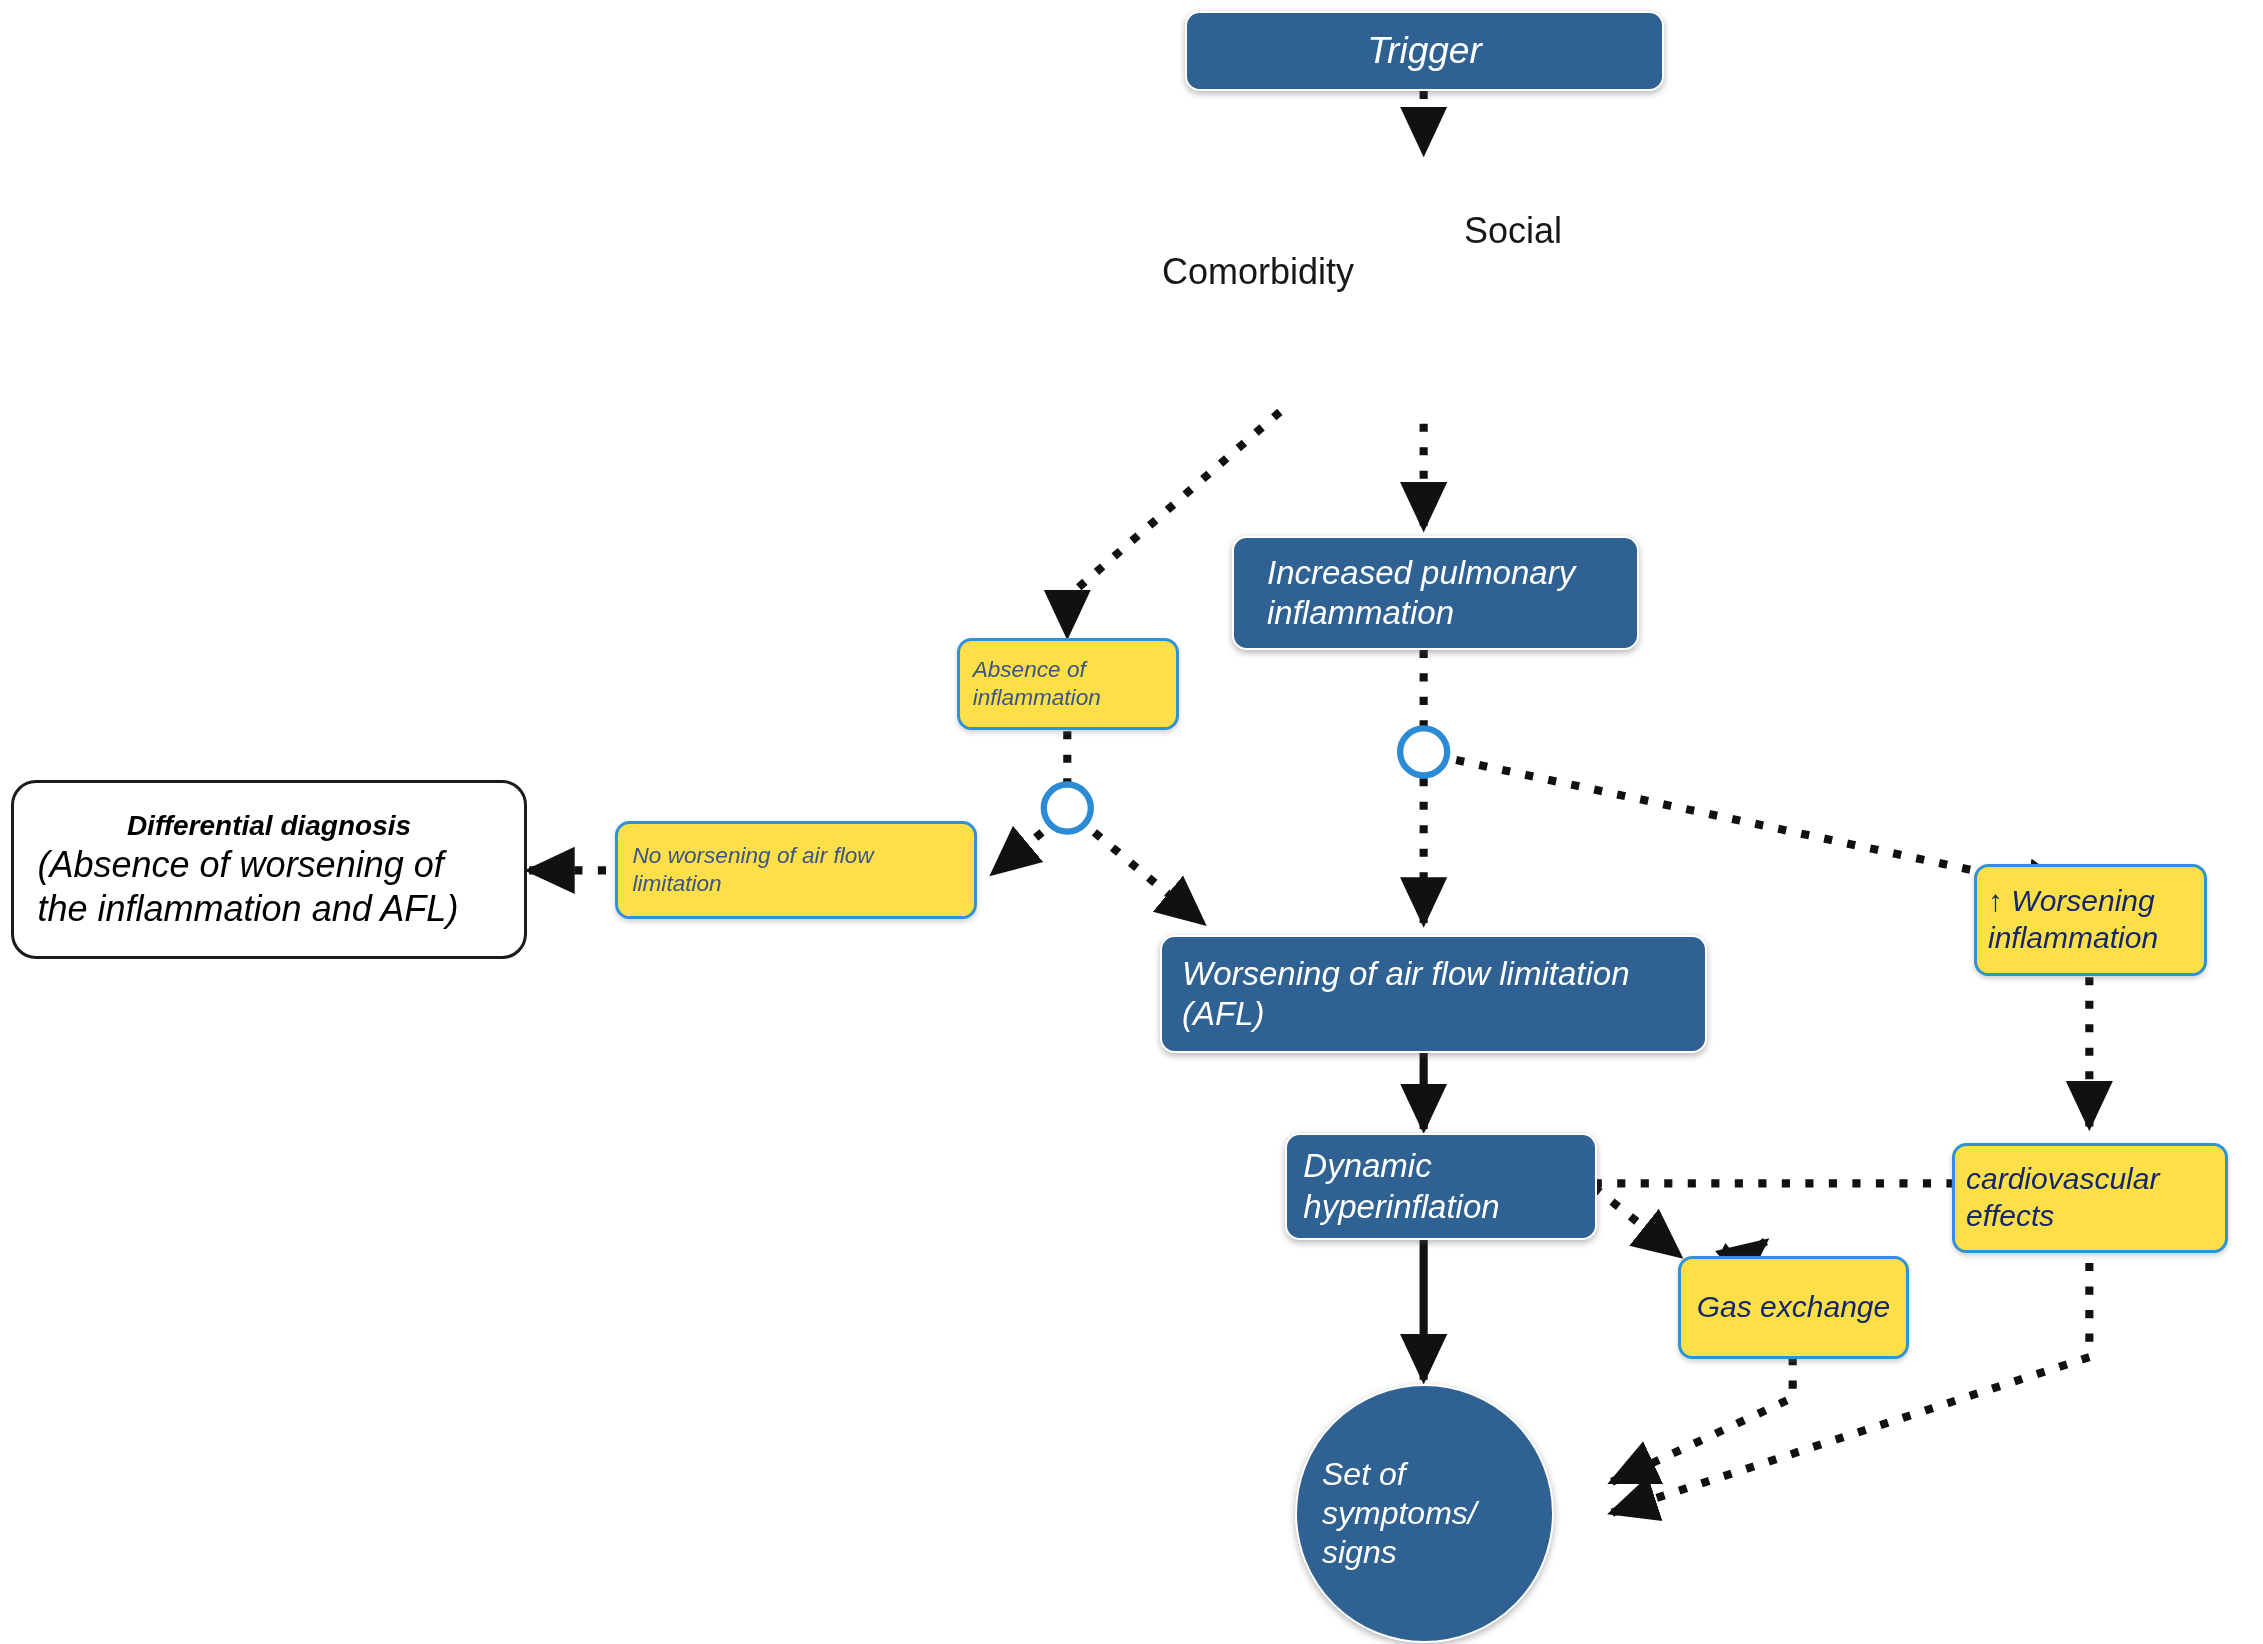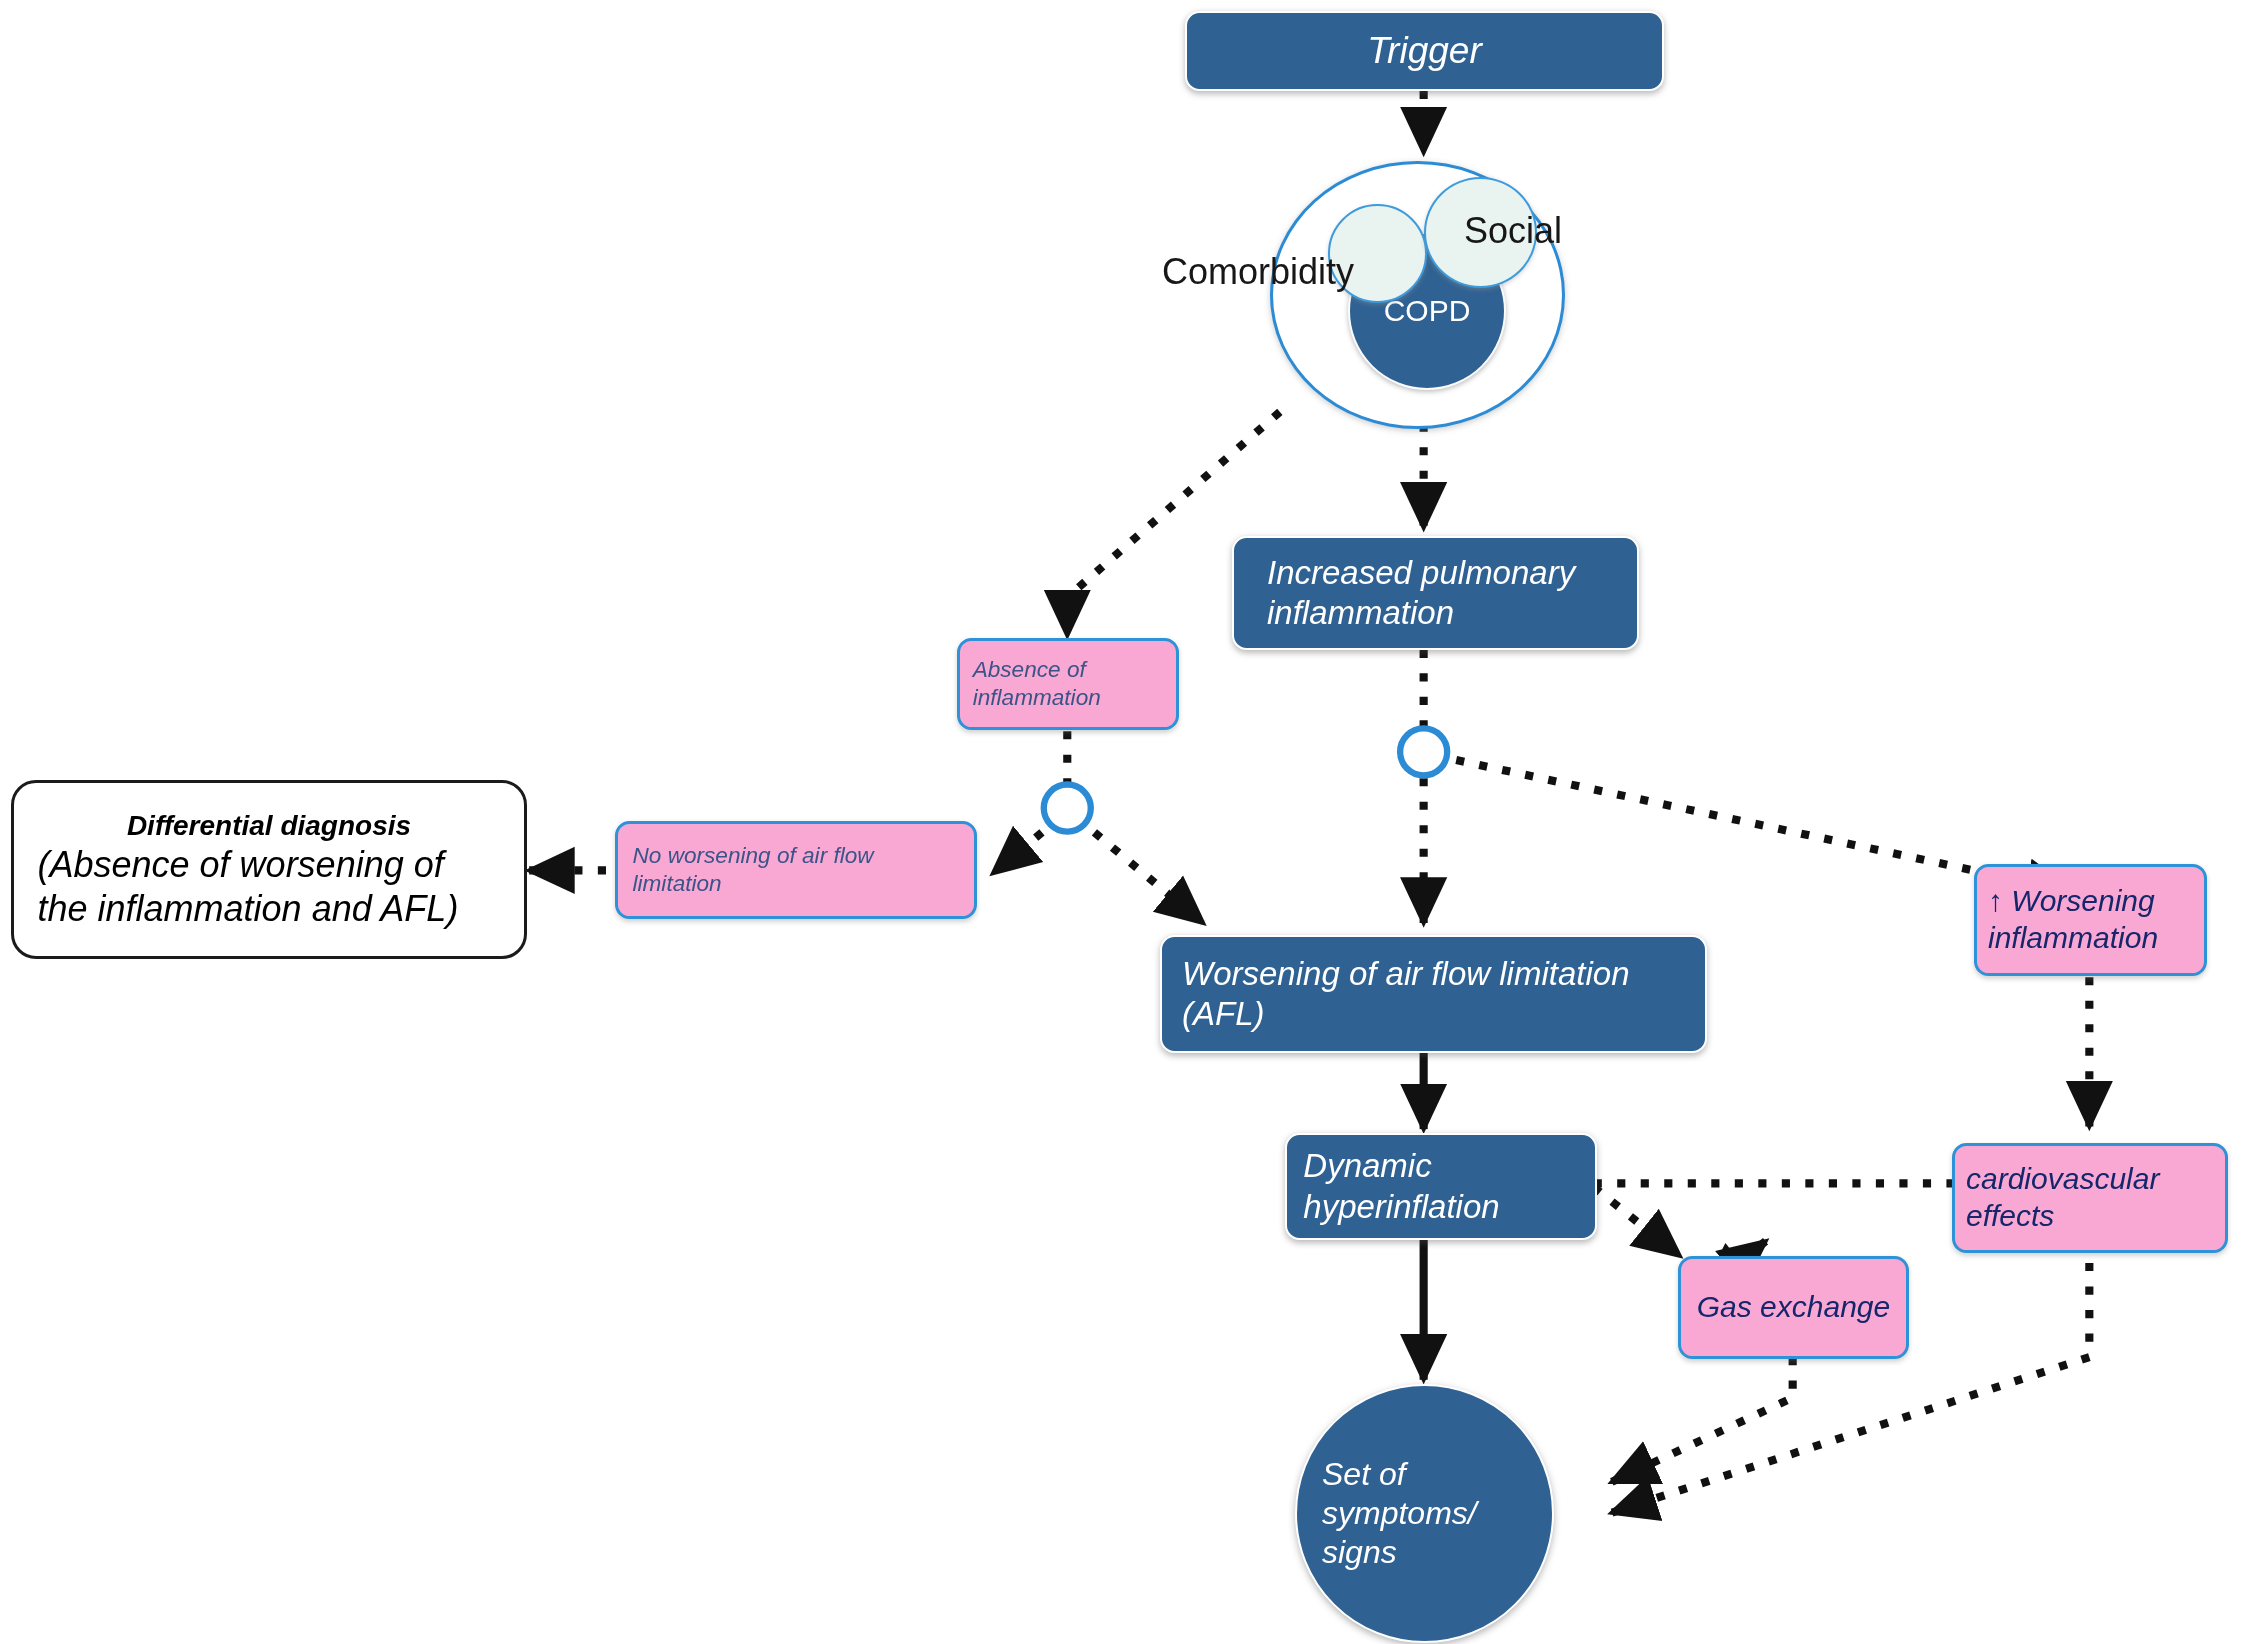--- a/index.html
+++ b/index.html
@@ -37,21 +37,21 @@
   
   .n-dark {
     background: #2F6293;
     border: 2.7px solid #ffffff;
     border-radius: 14.5px;
     color: #ffffff;
     box-shadow: 0 2.7px 6.3px rgba(80,80,80,0.40);
   }
   
   .n-light {
-    background: #f9a8d4;
+    background: #fde047;
     border: 3.6px solid #2E92D8;
     border-radius: 14.5px;
     color: #3A5488;
     box-shadow: 0 2.7px 5.4px rgba(120,120,120,0.33);
   }
   .n-light.navy { color: #15266B; }
   
   .n-outline {
     background: #ffffff;
     border: 3.6px solid #1b1b1b;
@@ -168,28 +168,20 @@
     </g>
 
     <circle cx="1180" cy="893" r="26" fill="#ffffff" stroke="#2B8BD4" stroke-width="7"></circle>
     <circle cx="1574" cy="831" r="26" fill="#ffffff" stroke="#2B8BD4" stroke-width="7"></circle>
   </svg>
 
   <div class="node n-dark t-trigger" style="left:1185px; top:11px; width:479px; height:80px;">
     <span>Trigger</span>
   </div>
 
-  <div id="cluster" style="left:1263px; top:161px; width:308px; height:264px;">
-    <div class="ring" style="left:7.2px; top:0px; width:289px; height:262px;"></div>
-    <div class="copd-circle t-copd" style="left:85px; top:71px; width:154px; height:154px;">
-      <span>COPD</span>
-    </div>
-    <div class="bubble" style="left:65px; top:43px; width:95px; height:95px;"></div>
-    <div class="bubble" style="left:161px; top:16.3px; width:109px; height:107px;"></div>
-  </div>
 
   <div class="lbl-outside t-bubblelbl" style="left:1162px; top:240px;margin-top:11px;">
     <span>Comorbidity</span>
   </div>
   <div class="lbl-outside t-bubblelbl" style="left:1464px; top:210px;">
     <span>Social</span>
   </div>
 
   <div class="node n-dark t-dark-2l" style="left:1232px; top:536px; width:407px; height:114px; padding:0 33px;">
     <span>Increased pulmonary inflammation</span>

